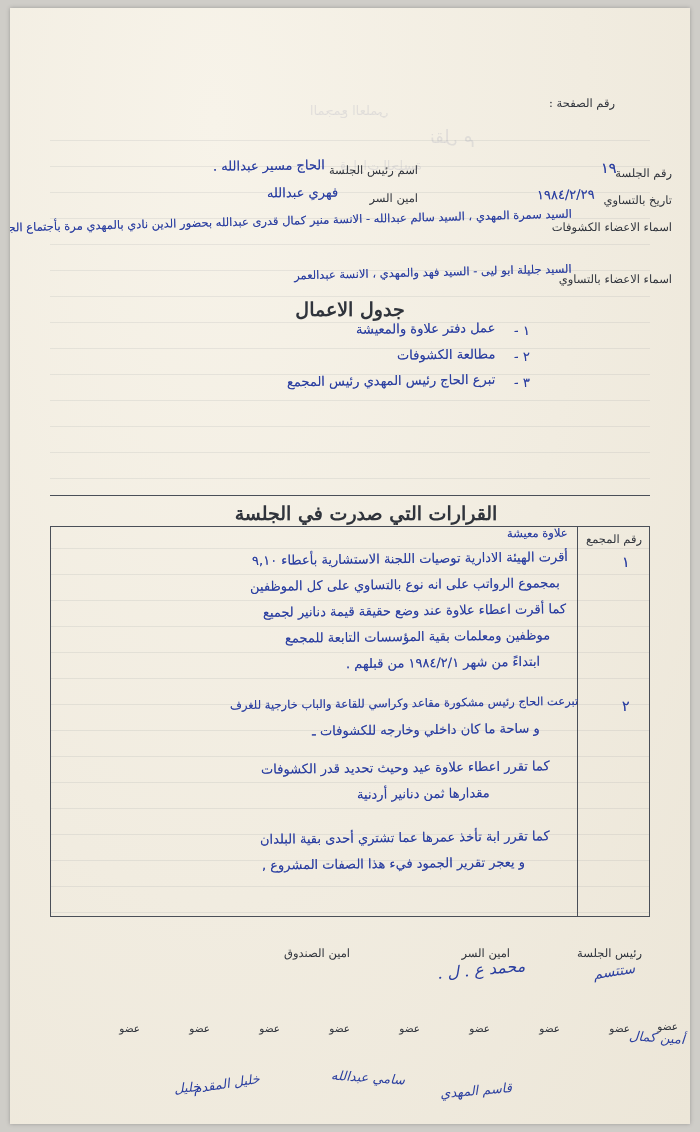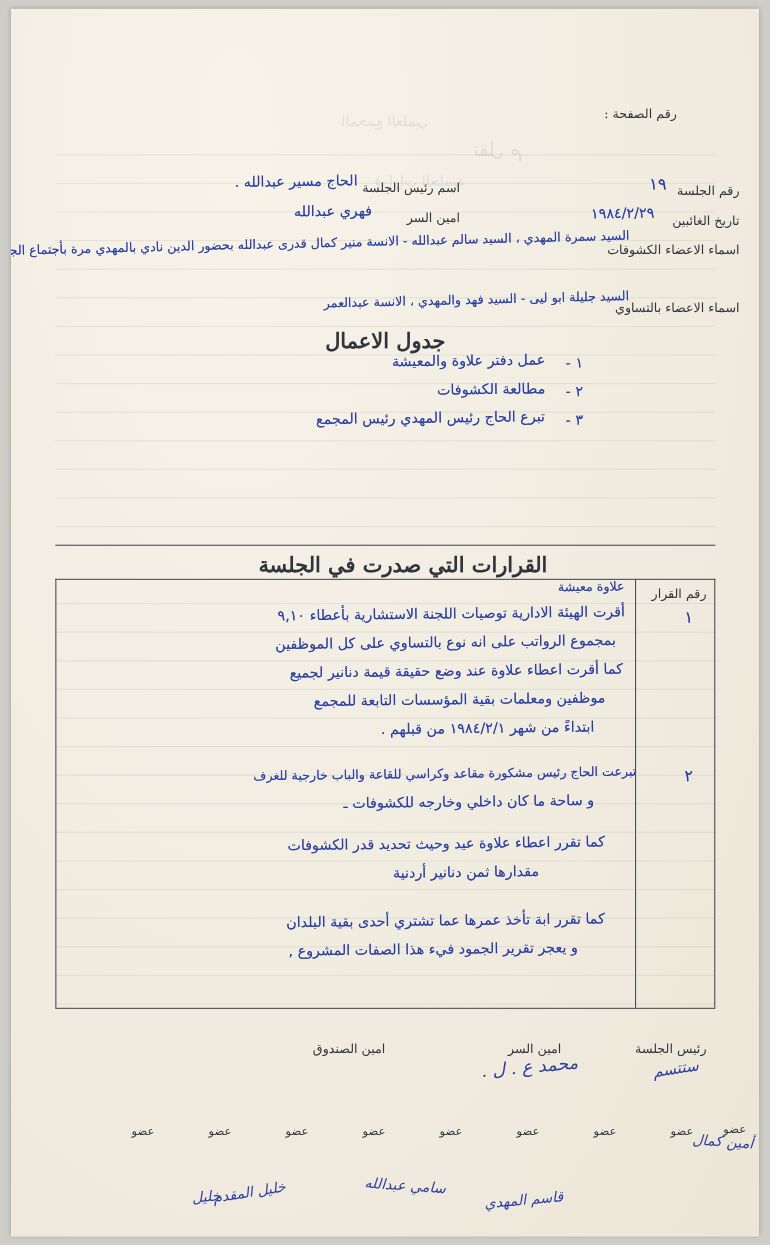--- a/index.html
+++ b/index.html
@@ -156,26 +156,26 @@
       <div class="rule" style="top:904px"></div>
     </div>
 
     <div class="ghost" style="left:300px; top:95px;">المجمع العلمي</div>
     <div class="ghost" style="left:330px; top:150px;">قرارات الجلسة</div>
     <div class="ghost" style="left:420px; top:118px; font-size:18px;">نقل م</div>
 
     <div class="printed" style="right:75px; top:88px;">رقم الصفحة :</div>
 
     <div class="printed" style="right:18px; top:158px;">رقم الجلسة</div>
-    <div class="hw lg" style="right:84px; top:152px;">١٩</div>
+    <div class="hw lg" style="right:73px; top:152px;">١٩</div>
 
     <div class="printed" style="right:272px; top:155px;">اسم رئيس الجلسة</div>
     <div class="hw" style="right:365px; top:150px;">الحاج مسير عبدالله .</div>
 
-    <div class="printed" style="right:18px; top:185px;">تاريخ الغائبين</div>
+    <div class="printed" style="right:18px; top:185px;">تاريخ بالتساوي</div>
     <div class="hw" style="right:95px; top:179px;">١٩٨٤/٢/٢٩</div>
 
     <div class="printed" style="right:272px; top:183px;">امين السر</div>
     <div class="hw" style="right:352px; top:177px;">فهري عبدالله</div>
 
     <div class="printed" style="right:18px; top:212px;">اسماء الاعضاء الكشوفات</div>
     <div class="hw sm tilt2" style="right:118px; top:205px; max-width:520px;">السيد سمرة المهدي ، السيد سالم عبدالله - الانسة منير كمال قدرى عبدالله بحضور الدين نادي بالمهدي مرة بأجتماع الجزء</div>
 
     <div class="printed" style="right:18px; top:264px;">اسماء الاعضاء بالتساوي</div>
     <div class="hw sm tilt2" style="right:118px; top:257px;">السيد جليلة ابو ليى - السيد فهد والمهدي ، الانسة عبدالعمر</div>
@@ -188,21 +188,21 @@
     <div class="hw" style="right:160px; top:341px;">٢ -</div>
     <div class="hw" style="right:195px; top:339px;">مطالعة الكشوفات</div>
 
     <div class="hw" style="right:160px; top:367px;">٣ -</div>
     <div class="hw" style="right:195px; top:365px;">تبرع الحاج رئيس المهدي رئيس المجمع</div>
 
     <div class="hline" style="left:40px; right:40px; top:487px;"></div>
     <div class="printed bold big" style="left:0; right:0; top:494px; text-align:center;padding-left:32px;">القرارات التي صدرت في الجلسة</div>
     <div class="hline" style="left:40px; right:40px; top:518px;"></div>
 
-    <div class="printed" style="right:48px; top:524px;">رقم القرار</div>
+    <div class="printed" style="right:48px; top:524px;">رقم المجمع</div>
     <div class="vline" style="left:40px; top:518px; height:390px;"></div>
     <div class="vline" style="right:40px; top:518px; height:390px;"></div>
     <div class="vline" style="right:112px; top:518px; height:390px;"></div>
 
     <div class="hw sm" style="right:122px; top:518px;">علاوة معيشة</div>
 
     <div class="hw lg" style="right:60px; top:546px;">١</div>
     <div class="hw" style="right:122px; top:543px;">أقرت الهيئة الادارية توصيات اللجنة الاستشارية بأعطاء ٩,١٠</div>
     <div class="hw" style="right:130px; top:569px;">بمجموع الرواتب على انه نوع بالتساوي على كل الموظفين</div>
     <div class="hw" style="right:124px; top:595px;">كما أقرت اعطاء علاوة عند وضع حقيقة قيمة دنانير لجميع</div>

